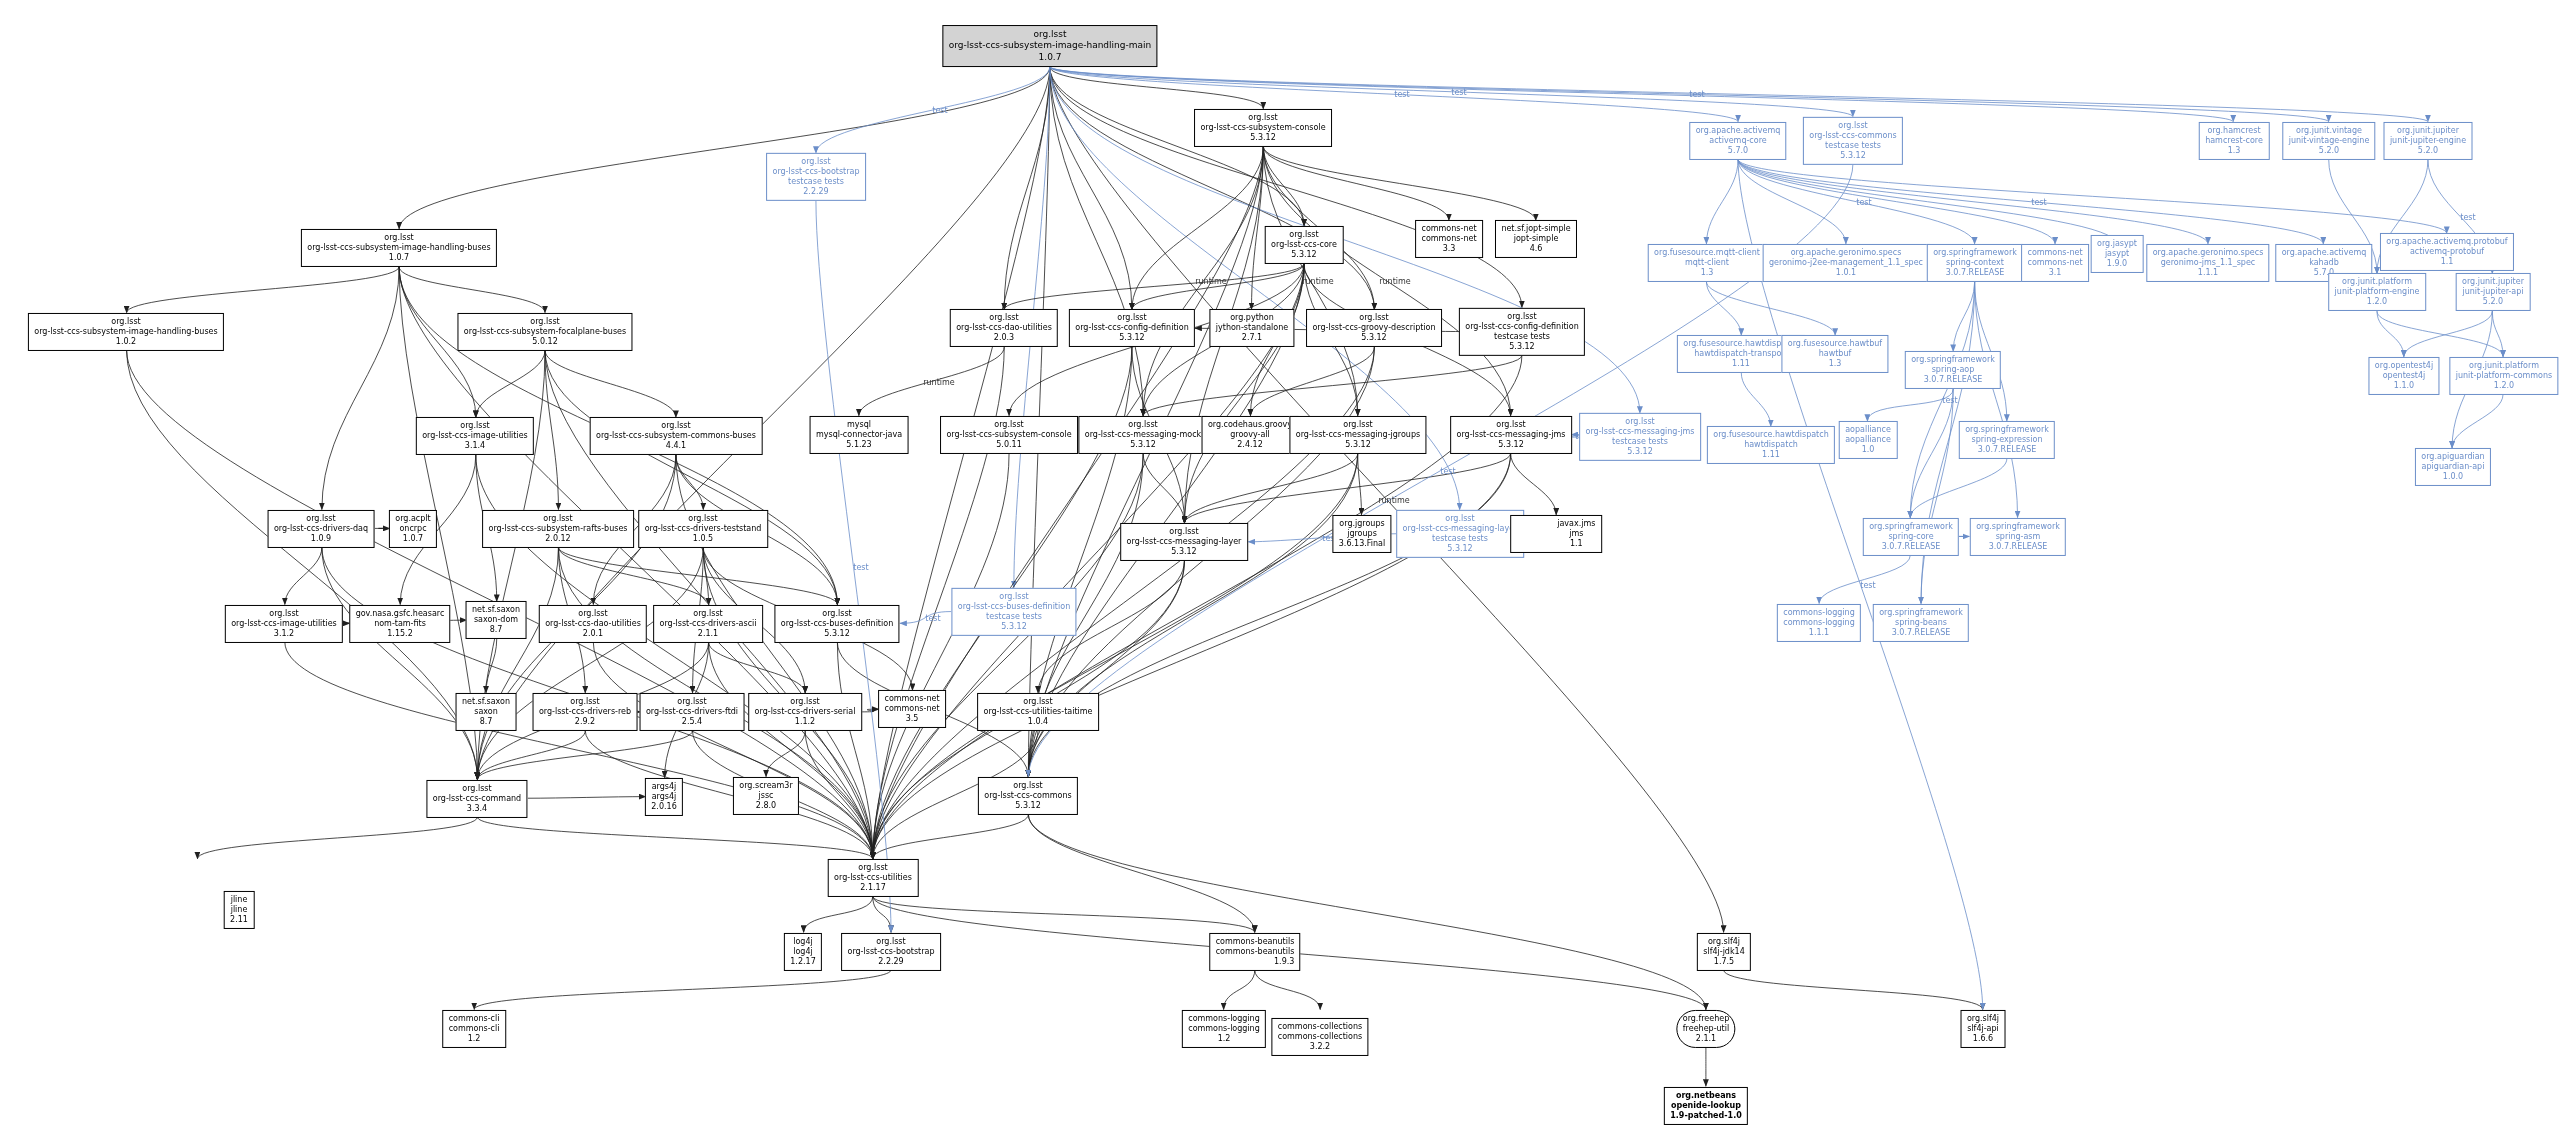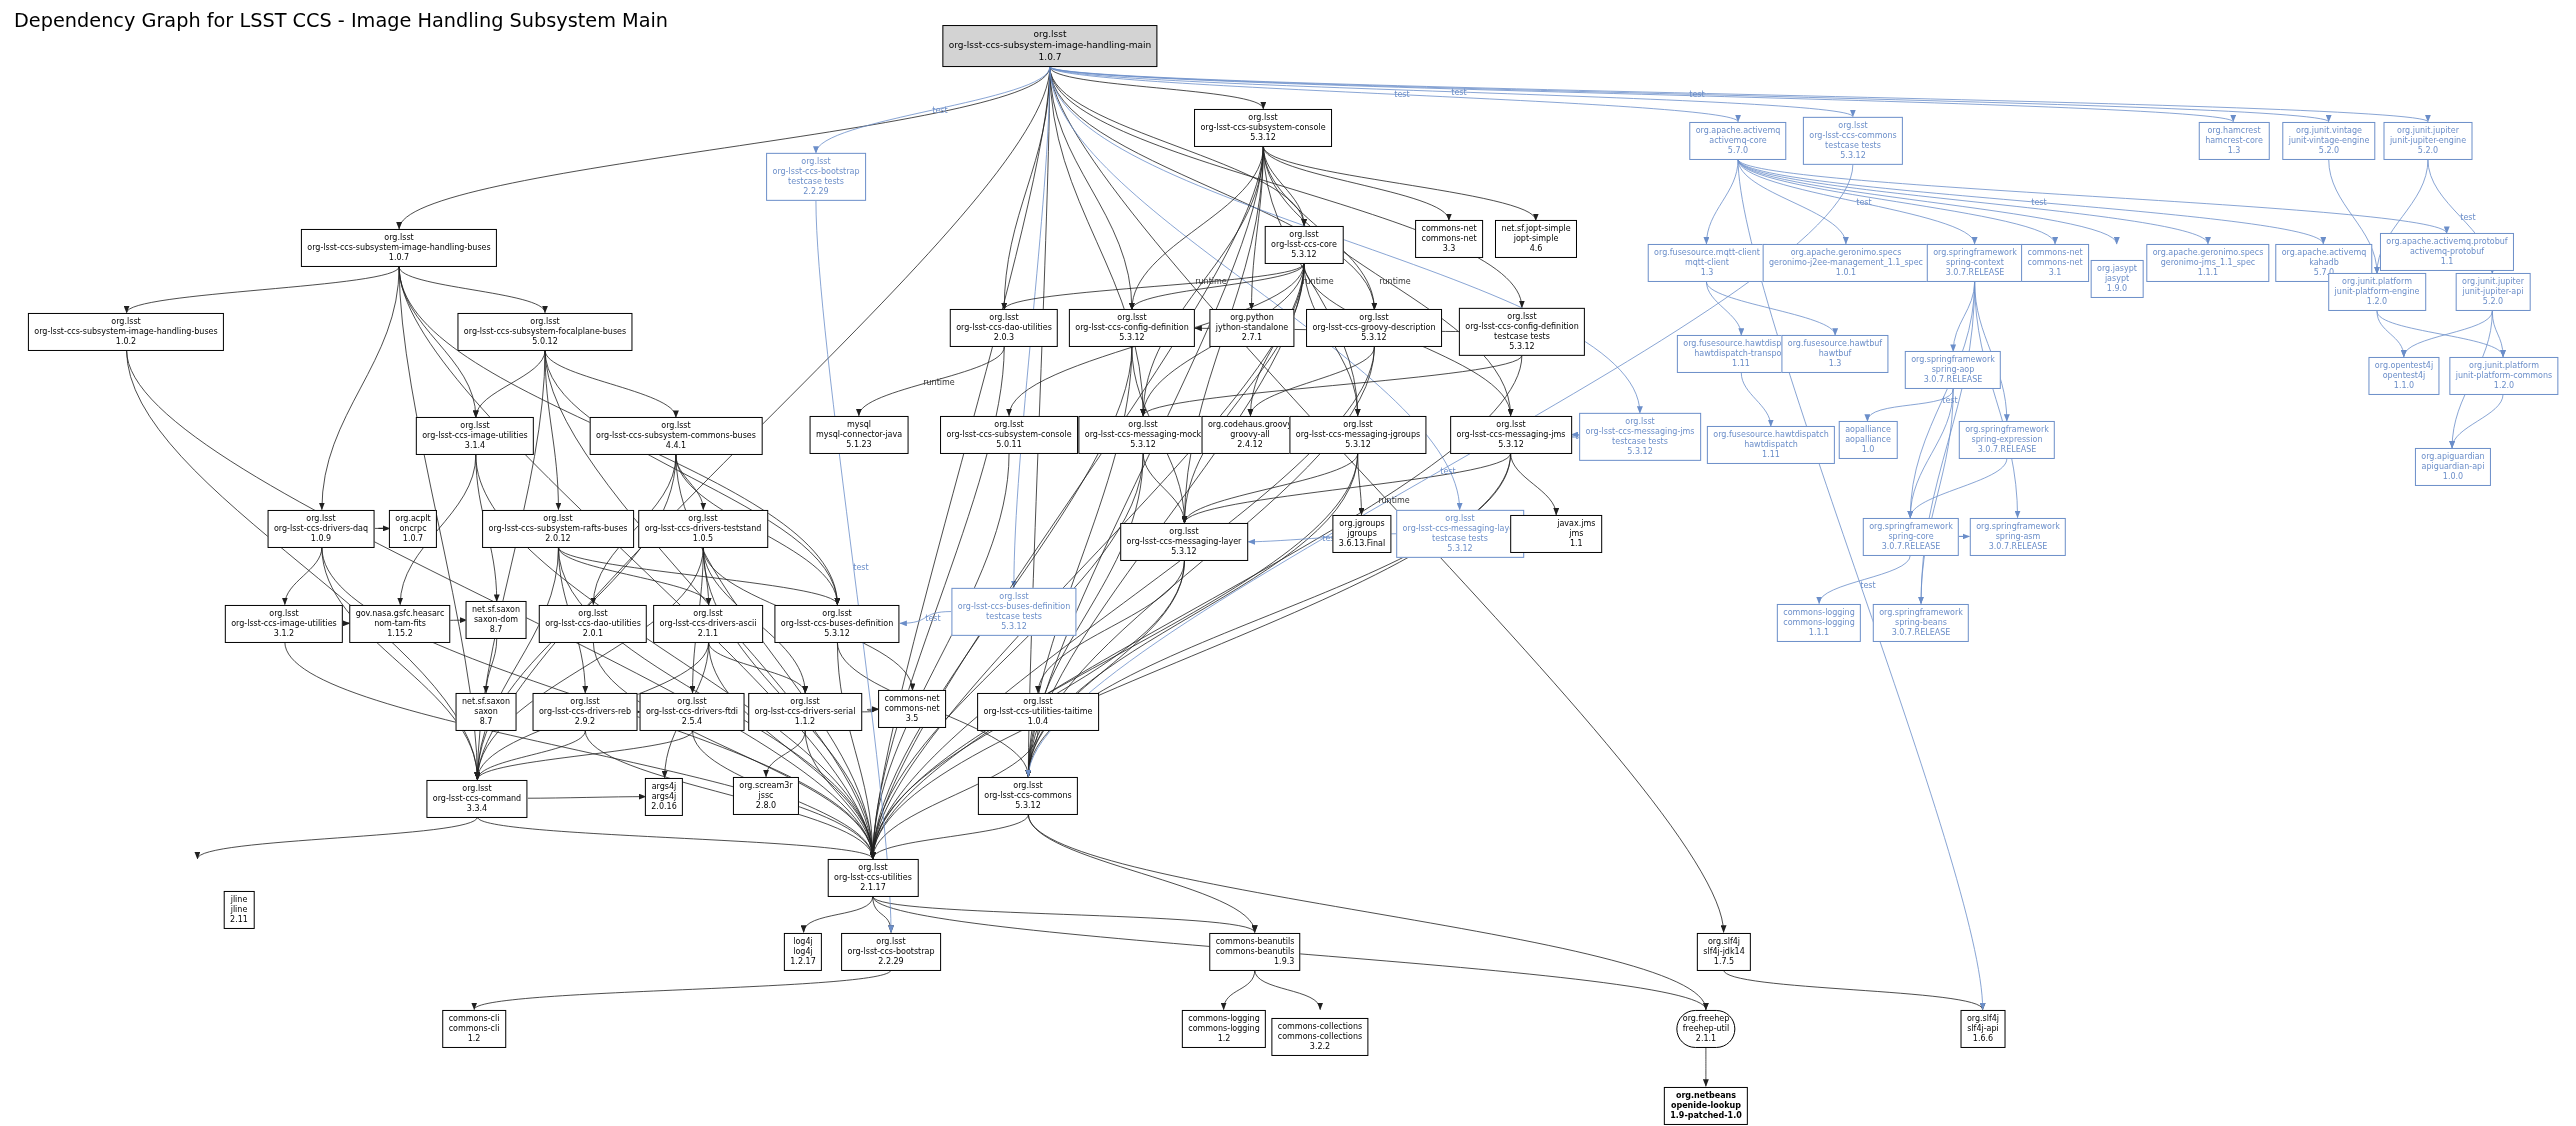--- a/index.html
+++ b/index.html
@@ -10,21 +10,20 @@
   .node{position:absolute;transform:translate(-50%,-50%);background:#ffffff;border:0.9px solid #000;
         color:#000;font-size:8px;line-height:1.28;text-align:center;padding:2.7px 5.4px;white-space:nowrap;z-index:2;}
   .node.m{background:#d3d3d3;font-size:9px;}
   .node.t{border-color:#6b8ec9;color:#6b8ec9;}
   .edge-label{position:absolute;transform:translate(-50%,-50%);font-size:8px;z-index:1;white-space:nowrap;}
 </style>
 </head>
 <body>
 
 <div id="stage">
-  <div id="graph-title">Dependency Graph for LSST CCS - Image Handling Subsystem Main</div>
   <svg id="edges-svg" xmlns="http://www.w3.org/2000/svg" viewBox="0 0 4800 2099" width="2576" height="1126">
       <defs>
         <marker id="ah_d" markerUnits="userSpaceOnUse" markerWidth="14" markerHeight="11" refX="13" refY="5.5" orient="auto">
           <path d="M0,0 L14,5.5 L0,11 z" fill="#202020"></path>
         </marker>
         <marker id="ah_t" markerUnits="userSpaceOnUse" markerWidth="14" markerHeight="11" refX="13" refY="5.5" orient="auto">
           <path d="M0,0 L14,5.5 L0,11 z" fill="#6b8ec9"></path>
         </marker>
       </defs>
       <path d="M1956,124.5 C1956,164.5 2354,163 2354,203" fill="none" stroke="#202020" stroke-width="1.5" marker-end="url(#ah_d)"></path>
@@ -552,21 +551,21 @@
     <div class="node t" style="left: 1975px; top: 263px;">
       <div class="node-line">org.springframework</div>
       <div class="node-line">spring-context</div>
       <div class="node-line">3.0.7.RELEASE</div>
     </div>
     <div class="node t" style="left: 2055px; top: 263px;">
       <div class="node-line">commons-net</div>
       <div class="node-line">commons-net</div>
       <div class="node-line">3.1</div>
     </div>
-    <div class="node t" style="left: 2117px; top: 279px;">
+    <div class="node t" style="left: 2117px; top: 254px;">
       <div class="node-line">org.jasypt</div>
       <div class="node-line">jasypt</div>
       <div class="node-line">1.9.0</div>
     </div>
     <div class="node t" style="left: 2208px; top: 263px;">
       <div class="node-line">org.apache.geronimo.specs</div>
       <div class="node-line">geronimo-jms_1.1_spec</div>
       <div class="node-line">1.1.1</div>
     </div>
     <div class="node t" style="left: 2324px; top: 263px;">

